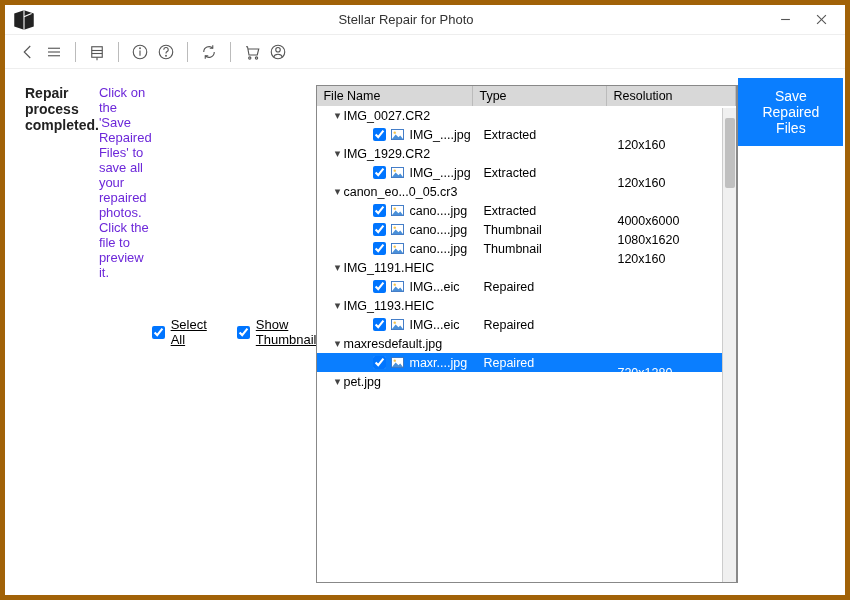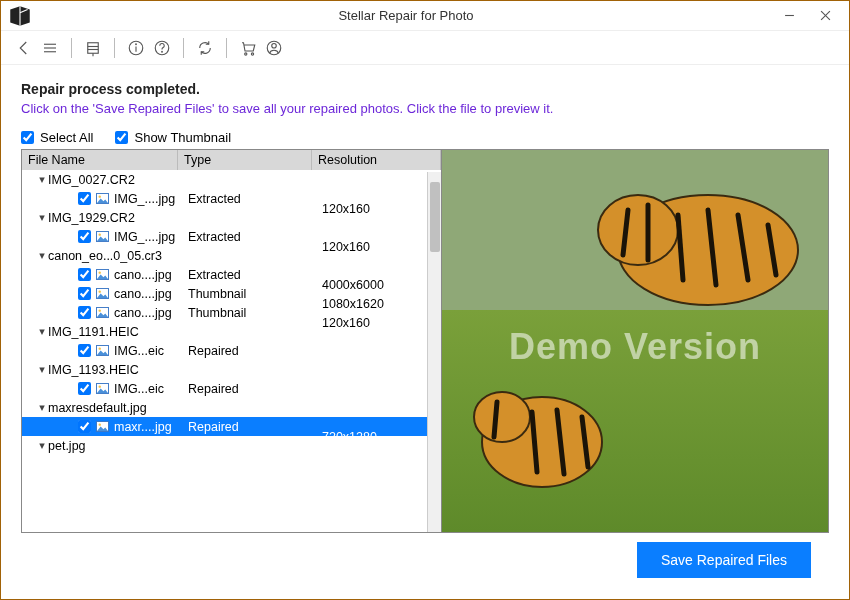--- a/index.html
+++ b/index.html
@@ -1,30 +1,30 @@
 <!DOCTYPE html>
 <html><head>
 <meta charset="utf-8">
 <style>
   * { box-sizing: border-box; margin: 0; padding: 0; font-family: "Segoe UI", Arial, sans-serif; }
   body { background: #fff; width: 850px; height: 600px; overflow: hidden; }
-  .window { width: 850px; height: 600px; border: 1px solid #a16207; display: flex; flex-direction: column; }
+  .window { width: 850px; height: 600px; border: 5px solid #a16207; display: flex; flex-direction: column; }
   .titlebar { height: 30px; display: flex; align-items: center; padding: 0 6px; border-bottom: 1px solid #eee; }
   .app-logo { width: 26px; height: 26px; margin-right: 8px; display:flex; align-items:center; justify-content:center;}
   .title { flex: 1; text-align: center; font-size: 13px; color: #333; }
   .win-btn { width: 36px; height: 24px; display: flex; align-items: center; justify-content: center; color: #555; cursor: pointer; }
   .win-btn svg { width: 11px; height: 11px; }
   .toolbar { height: 34px; display: flex; align-items: center; padding: 0 10px; gap: 0; border-bottom: 1px solid #eee; }
   .tb-ico { width: 26px; height: 26px; display: flex; align-items: center; justify-content: center; color: #555; cursor:pointer; }
   .tb-sep { width: 1px; height: 20px; background: #bbb; margin: 0 8px; }
   .tb-ico svg { width: 18px; height: 18px; stroke: #555; fill: none; stroke-width: 1.5; }
-  .content { flex: 1; padding: 16px 20px 12px 20px; display: flex; flex-direction: column; }
+  .content { flex: 1; padding: 16px 20px 12px 20px; display: flex; flex-direction: row; }
   .hdr-line1 { font-size: 14px; font-weight: 600; color: #222; margin-bottom: 4px; }
   .hdr-line2 { font-size: 13px; color: #6d28d9; margin-bottom: 14px; }
-  .check-row { display: flex; gap: 22px; font-size: 13px; margin-bottom: 4px; align-items:center;}
+  .check-row { display: flex; gap: 30px; font-size: 13px; margin-bottom: 4px; align-items:center;text-decoration:underline;}
   .check-row label { display: flex; align-items: center; gap: 6px; cursor:pointer;}
   .split { flex: 1; display: flex; border: 1px solid #888; min-height: 0; }
   .tree-wrap { width: 420px; border-right: 1px solid #888; display:flex; flex-direction:column; position:relative;}
   .tree-head { display: flex; background: #d8d8d8; font-size: 12.5px; }
   .tree-head > div { padding: 3px 6px; border-right: 1px solid #bbb; }
   .th-name { width: 156px; }
   .th-type { width: 134px; }
   .th-res { flex:1; }
   .tree-body { flex:1; overflow-y: auto; font-size: 12.5px; background:#fff;}
   .tree-row { display: flex; align-items: center; height: 19px; padding-left: 4px; white-space: nowrap;}

